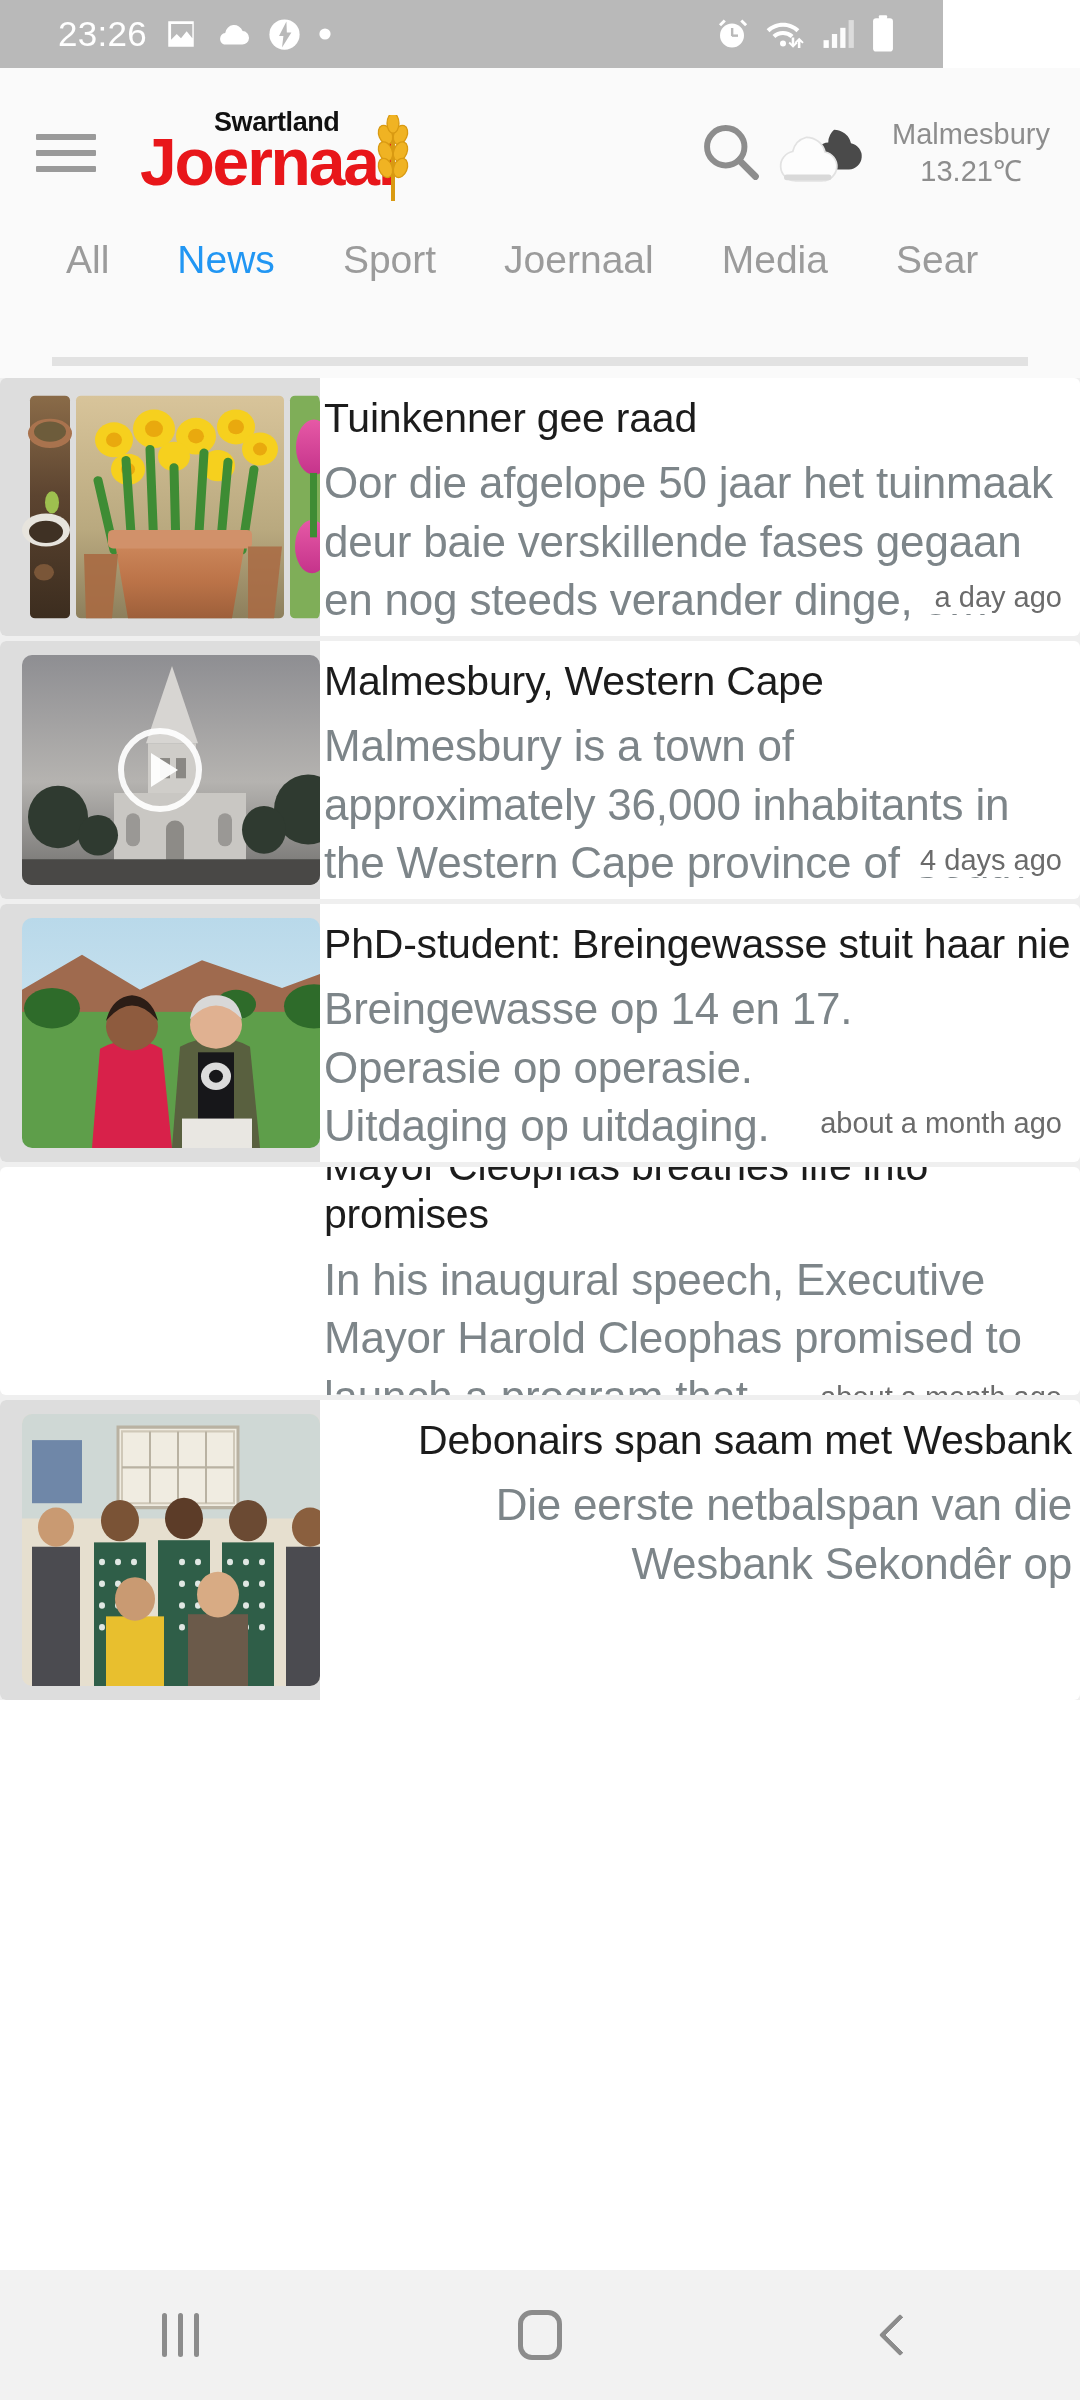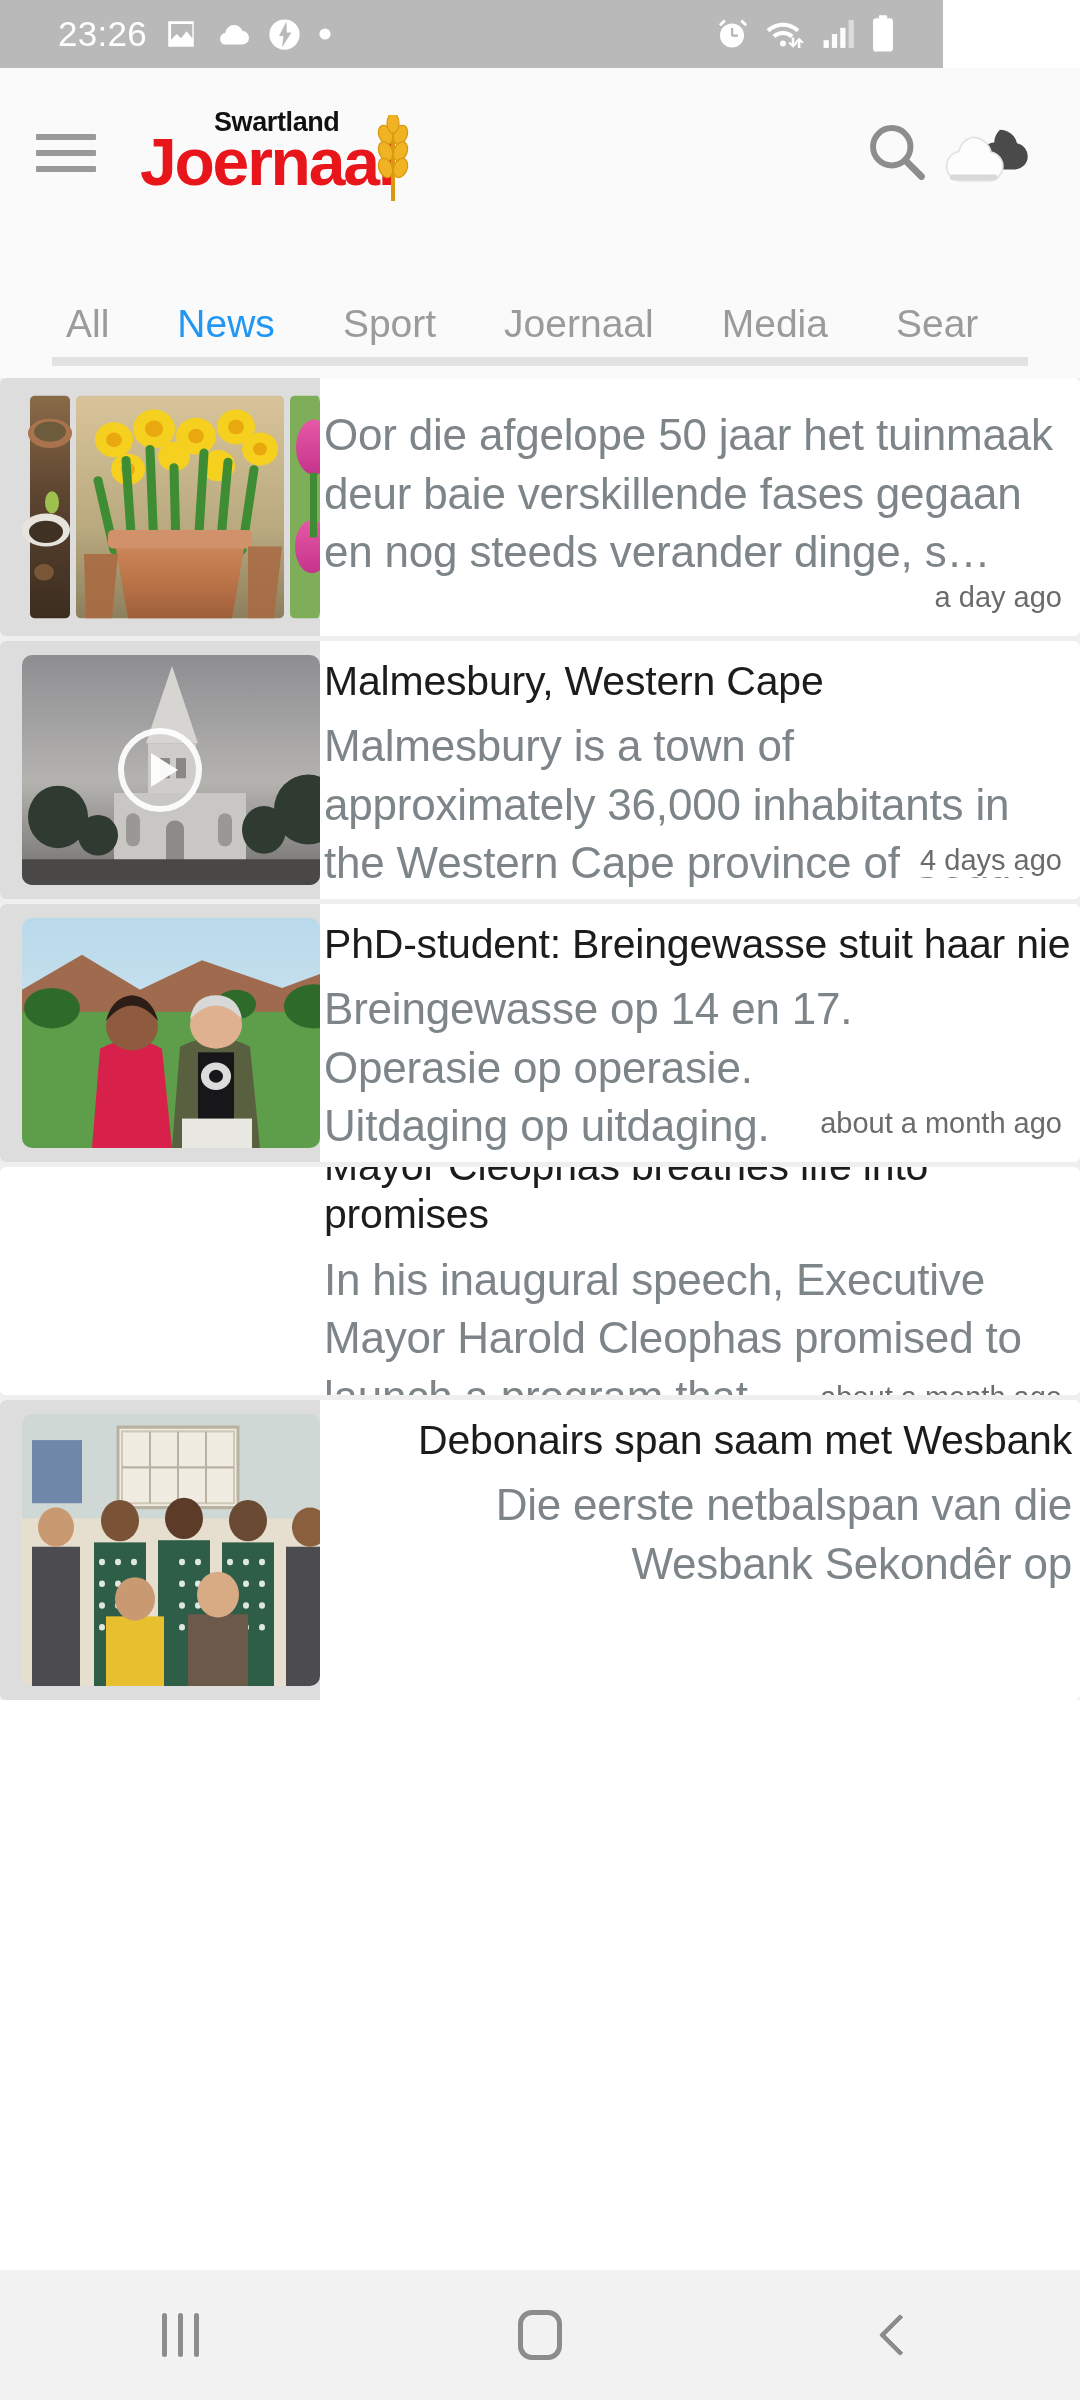--- a/index.html
+++ b/index.html
@@ -51,21 +51,21 @@
     font-family:"Liberation Sans", sans-serif;
   }
   .wheat{ position:absolute; right:-16px; top:4px; }
   .search-icon{ margin-left:auto; margin-right:10px; cursor:pointer; }
   .weather{ display:flex; align-items:center; gap:8px; }
   .weather-txt{ text-align:center; color:#8d8d8d; font-size:29px; line-height:1.27; }
 
   
   .tabswrap{ background:#fafafa; width:1080px; }
   .tabs{
-    display:flex; align-items:flex-end;
+    display:flex; align-items:flex-start;
     height:108px;
     padding-left:32px;
     gap:0;
     overflow:hidden;
     white-space:nowrap;
   }
   .tab{
     font-size:39px; color:#9b9b9b;
     padding:0 34px;
     cursor:pointer; flex:0 0 auto;
@@ -241,20 +241,24 @@
   </span>
 
   <div class="weather">
     <span>
       <svg width="110" height="76" viewBox="0 0 44 30">
         <path fill="#4a4a4a" d="M24 6.5a7 7 0 0 1 6.8 5.4A5.3 5.3 0 0 1 30 22.4H22a5.4 5.4 0 0 1-.3-10.8A7 7 0 0 1 24 6.5z"></path>
         <path fill="#fdfdfd" stroke="#e2e2e2" stroke-width=".7" d="M13 9.5a7.6 7.6 0 0 1 7.4 5.9 5.8 5.8 0 0 1-.9 11.5H8.3a5.9 5.9 0 0 1-.8-11.7A7.6 7.6 0 0 1 13 9.5z"></path>
         <rect x="4" y="24.4" width="19" height="2.3" rx="1.1" fill="#d9d9d9"></rect>
       </svg>
     </span>
+    <div class="weather-txt">
+      <div>Malmesbury</div>
+      <div>13.21℃</div>
+    </div>
   </div>
 </div>
 
 <div class="tabswrap">
   <div class="tabs" id="tabs">
       <div class="tab">All</div>
       <div class="tab active">News</div>
       <div class="tab">Sport</div>
       <div class="tab">Joernaal</div>
       <div class="tab">Media</div>
@@ -332,20 +336,21 @@
         <path d="M62 176 h34 l-6 70 h-26 z" fill="#a96a43" opacity=".9"></path>
         <path d="M226 168 h34 l-8 78 h-26 z" fill="#a96a43" opacity=".85"></path>
 
         <rect x="268" y="4" width="46" height="242" rx="5" fill="#7fae58"></rect>
         <ellipse cx="292" cy="60" rx="18" ry="30" fill="url(#tul)"></ellipse>
         <ellipse cx="290" cy="168" rx="17" ry="29" fill="url(#tul)"></ellipse>
         <rect x="288" y="88" width="7" height="70" fill="#3e8c34"></rect>
       </svg></div>
       </div>
       <div class="body">
+        <div class="title">Tuinkenner gee raad</div>
         <div class="excerpt">Oor die afgelope 50 jaar het tuinmaak deur baie verskillende fases gegaan en nog steeds verander dinge, s…</div>
         <div class="time">a day ago</div>
       </div>
     </div>
     <div class="card" style="height: 258px;">
       <div class="thumb">
         <div class="thumb-inner"><svg width="320" height="100%" viewBox="0 0 320 250" preserveAspectRatio="none">
         <defs>
           <linearGradient id="sky" x1="0" y1="0" x2="0" y2="1">
             <stop offset="0%" stop-color="#8e8e92"></stop>

